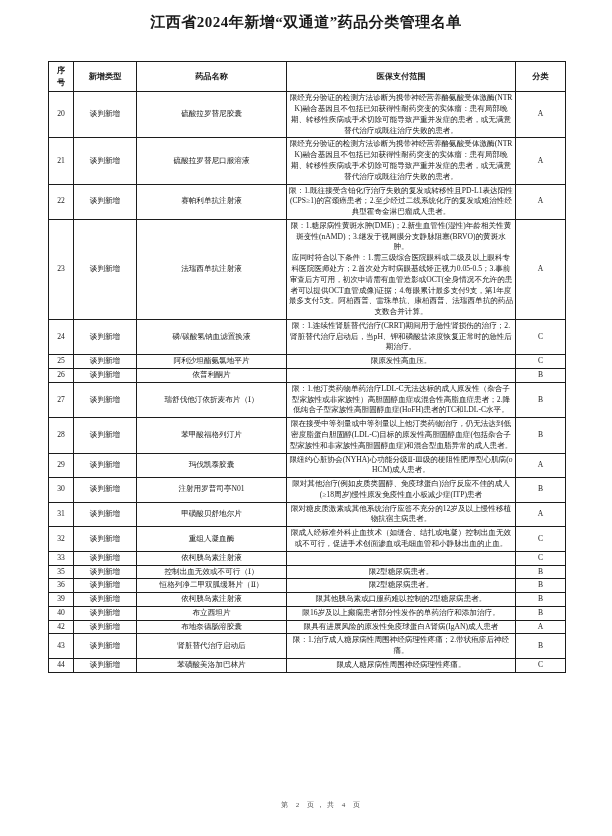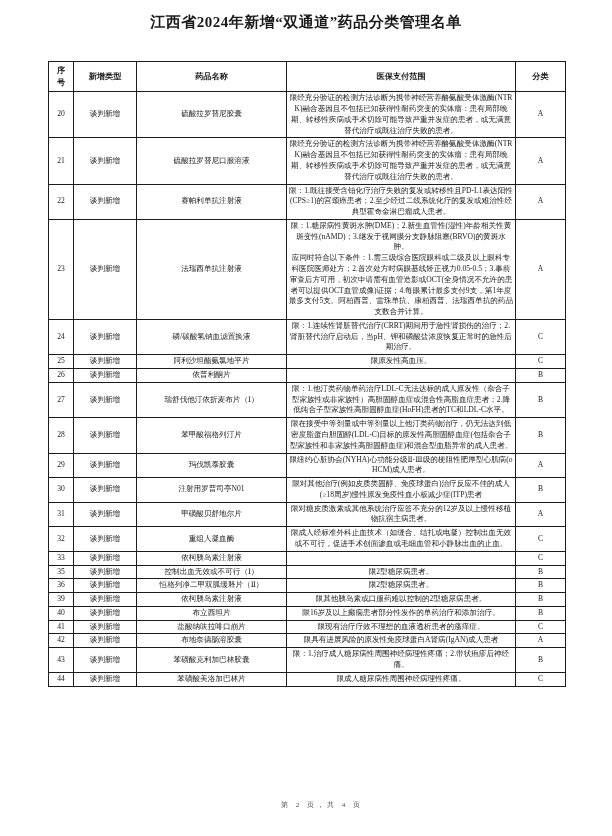--- a/index.html
+++ b/index.html
@@ -224,40 +224,33 @@
     </tr>
 
     <tr>
       <td>40</td>
       <td>谈判新增</td>
       <td>布立西坦片</td>
       <td class="scope-cell">限16岁及以上癫痫患者部分性发作的单药治疗和添加治疗。</td>
       <td>B</td>
     </tr>
 
-    <tr>
-      <td>41</td>
-      <td>谈判新增</td>
-      <td>盐酸纳呋拉啡口崩片</td>
-      <td class="scope-cell">限现有治疗疗效不理想的血液透析患者的瘙痒症。</td>
-      <td>C</td>
-    </tr>
 
     <tr>
       <td>42</td>
       <td>谈判新增</td>
       <td>布地奈德肠溶胶囊</td>
       <td class="scope-cell">限具有进展风险的原发性免疫球蛋白A肾病(IgAN)成人患者</td>
       <td>A</td>
     </tr>
 
     <tr>
       <td>43</td>
       <td>谈判新增</td>
-      <td>苯磺酸克利加巴林胶囊</td>
+      <td>肾脏替代治疗启动后</td>
       <td class="scope-cell">限：1.治疗成人糖尿病性周围神经病理性疼痛；2.带状疱疹后神经痛。</td>
       <td>B</td>
     </tr>
 
     <tr>
       <td>44</td>
       <td>谈判新增</td>
       <td>苯磺酸美洛加巴林片</td>
       <td class="scope-cell">限成人糖尿病性周围神经病理性疼痛。</td>
       <td>C</td>

